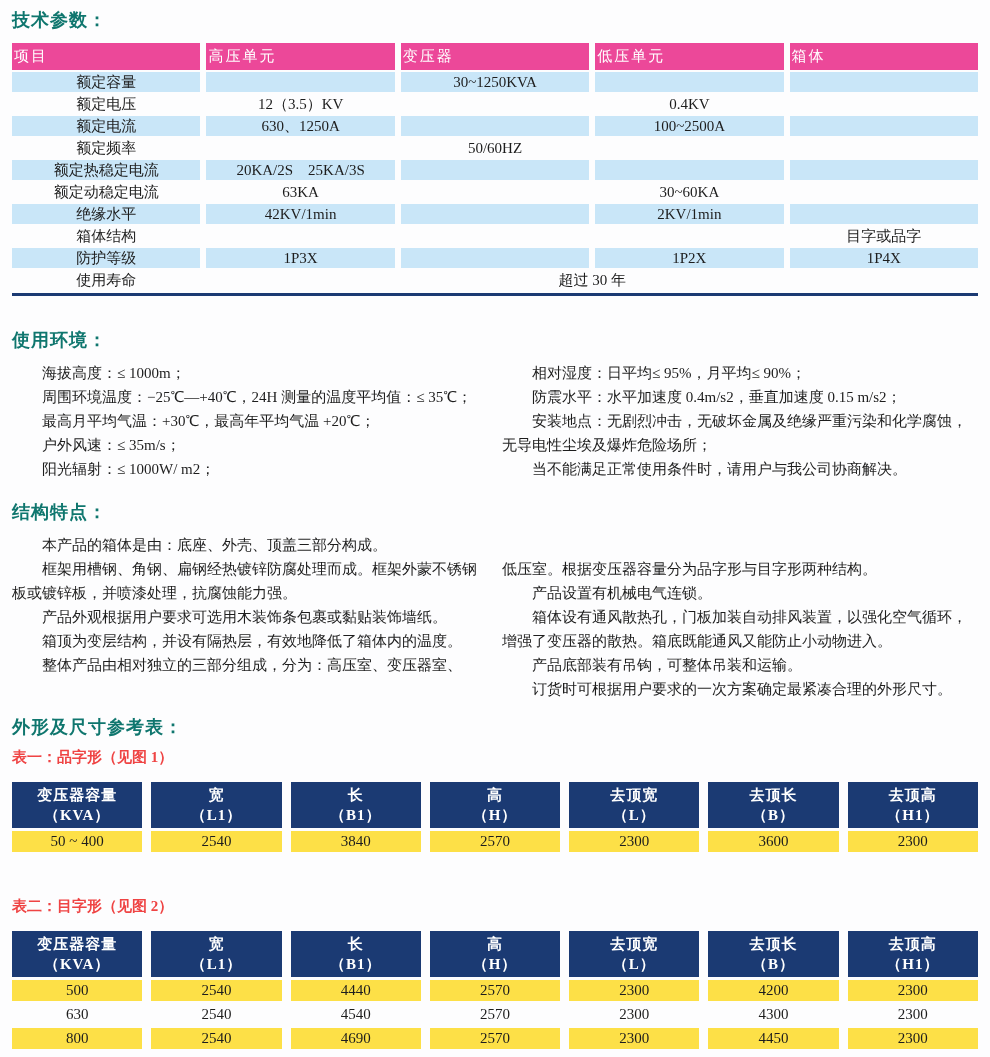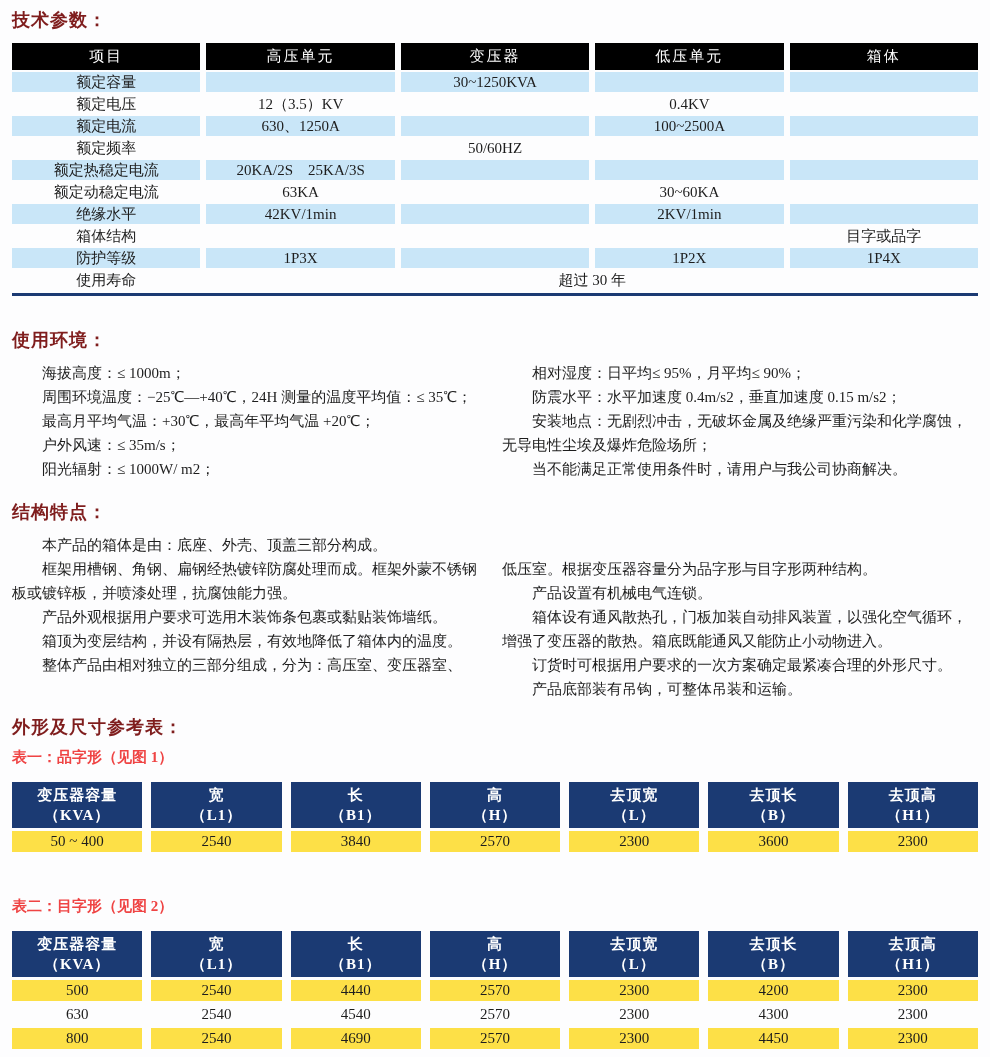--- a/index.html
+++ b/index.html
@@ -8,40 +8,40 @@
     background: #fdfdfe;
     font-family: "Liberation Serif", serif;
     color: #1d1d1d;
   }
   .page { padding: 6px 12px 0 12px; }
 
   .sec-title {
     font-family: "Liberation Sans", sans-serif;
     font-weight: bold;
     font-size: 18px;
-    color: #7f1d1d;
+    color: #0f766e;
     letter-spacing: 1px;
     margin: 2px 0 9px 0;
   }
 
   
   table.tech {
     border-collapse: separate;
     border-spacing: 6px 2px;
     width: calc(100% + 12px);
     margin: 0 -6px;
     font-size: 15px;
     table-layout: fixed;
   }
   table.tech th {
-    background: #000000;
+    background: #ec4899;
     color: #ffffff;
     font-weight: normal;
     padding: 4px 2px;
-    text-align: center;
+    text-align: left;
     letter-spacing: 2px;
   }
   table.tech td {
     text-align: center;
     padding: 0 2px;
     height: 20px;
     white-space: nowrap;
   }
   table.tech tr.alt td { background: #c9e6f8; }
   .navy-rule { height: 3px; background: #1b3a73; margin: 1px 0 0 0; }
@@ -205,22 +205,22 @@
       <p>本产品的箱体是由：底座、外壳、顶盖三部分构成。</p>
       <p>框架用槽钢、角钢、扁钢经热镀锌防腐处理而成。框架外蒙不锈钢板或镀锌板，并喷漆处理，抗腐蚀能力强。</p>
       <p>产品外观根据用户要求可选用木装饰条包裹或黏贴装饰墙纸。</p>
       <p>箱顶为变层结构，并设有隔热层，有效地降低了箱体内的温度。</p>
       <p>整体产品由相对独立的三部分组成，分为：高压室、变压器室、</p>
     </div>
     <div class="col continuation offset-one-line">
       <p>低压室。根据变压器容量分为品字形与目字形两种结构。</p>
       <p>产品设置有机械电气连锁。</p>
       <p>箱体设有通风散热孔，门板加装自动排风装置，以强化空气循环，增强了变压器的散热。箱底既能通风又能防止小动物进入。</p>
+      <p>产品底部装有吊钩，可整体吊装和运输。</p>
       <p>订货时可根据用户要求的一次方案确定最紧凑合理的外形尺寸。</p>
-      <p>产品底部装有吊钩，可整体吊装和运输。</p>
     </div>
   </div>
 
   <div class="gap-sm"></div>
 
   <div class="sec-title">外形及尺寸参考表：</div>
 
   <p class="tbl-caption">表一：品字形（见图 1）</p>
   <table class="dims">
     <thead>

